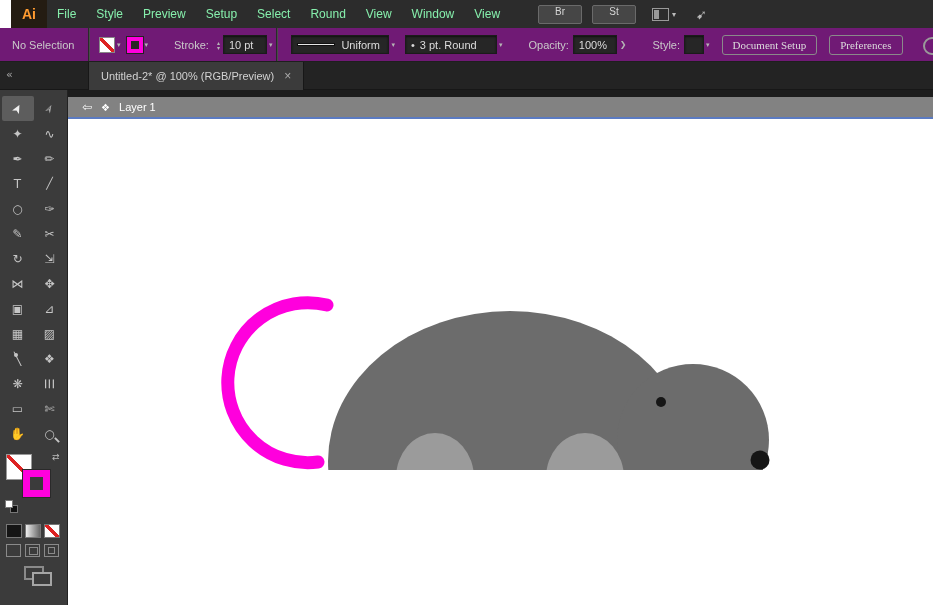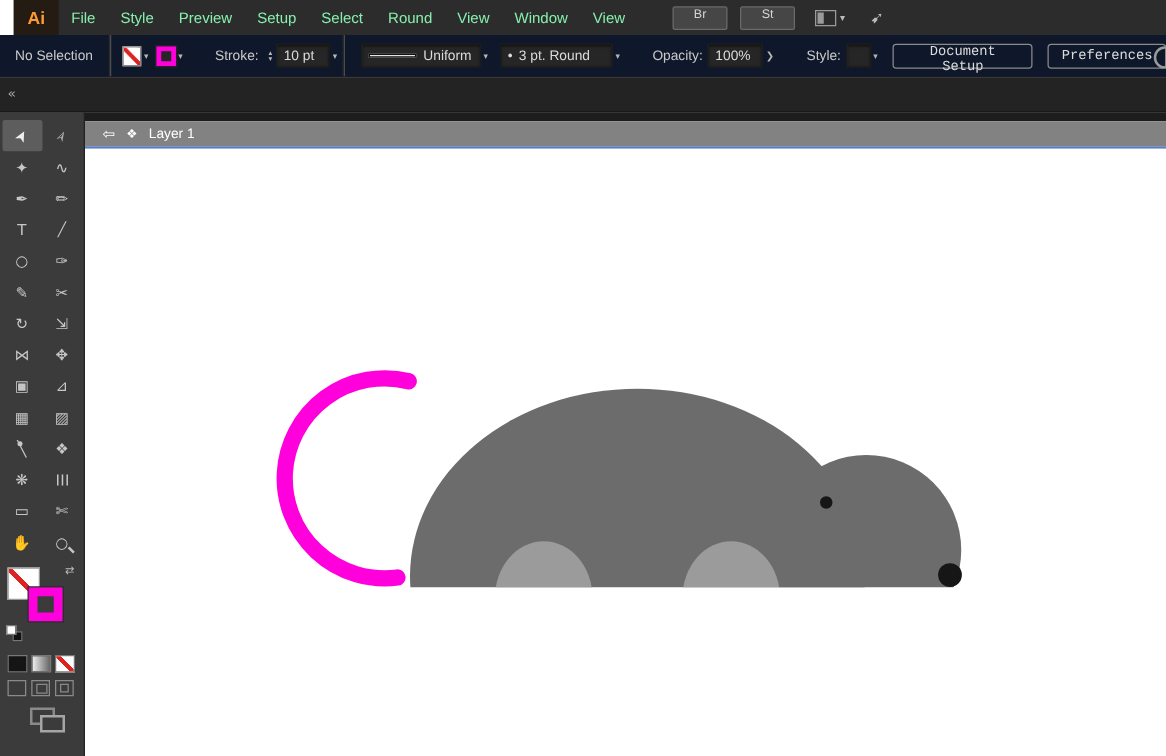--- a/index.html
+++ b/index.html
@@ -18,21 +18,21 @@
   .badge{width:44px;height:19px;margin-left:10px;background:#464646;border:1px solid #6a6a6a;
          border-radius:2px;color:#d6d6d6;font-size:10px;display:flex;justify-content:center}
   .badge.first{margin-left:28px}
   .ws-wrap{display:flex;align-items:center;margin-left:16px;gap:3px}
   .ws-icon{width:17px;height:13px;border:1px solid #9a9a9a;position:relative;background:#2c2c2c}
   .ws-icon::before{content:'';position:absolute;left:1px;top:1px;bottom:1px;width:5px;background:#9a9a9a}
   .ws-dd{font-size:8px;color:#bbb;font-family:"DejaVu Sans",sans-serif}
   .gpu{margin-left:20px;color:#b9b9b9;font-size:13px;font-family:"DejaVu Sans",sans-serif}
 
   
-  .controlbar{position:absolute;left:0;top:28px;right:0;height:34px;background:#0f172a;
+  .controlbar{position:absolute;left:0;top:28px;right:0;height:34px;background:#701a75;
               border-bottom:1px solid #1e1e1e;display:flex;align-items:center;
               font-size:11px;color:#c9c9c9;z-index:5}
   .vsep{width:1px;align-self:stretch;background:#2a2a2a;box-shadow:1px 0 0 #4b4b4b;margin:0 4px}
   .cb-label{margin-left:26px;white-space:nowrap}
   .status{margin:0 8px 0 12px;width:64px}
   .swatch-mini{width:16px;height:16px;margin-left:6px}
   .fill-none{background:linear-gradient(45deg,transparent 42%,#d22 42%,#d22 58%,transparent 58%),#fff;
              border:1px solid #888}
   .stroke-mag{border:4px solid #ff00dd;background:#262626;outline:1px solid #222}
   .dd{font-size:7px;color:#b5b5b5;margin-left:2px;font-family:"DejaVu Sans",sans-serif}
@@ -43,21 +43,21 @@
          padding:0 5px;color:#dcdcdc;white-space:nowrap;margin-left:3px;font-size:11px}
   .w-stroke{width:44px}
   .w-profile{width:98px;margin-left:10px}
   .w-brush{width:92px;margin-left:10px}
   .w-opacity{width:44px;margin-left:4px}
   .w-style{width:20px;margin-left:4px}
   .line-preview{width:38px;height:3px;background:#e6e6e6;border:1px solid #111;margin-right:6px}
   .dot{margin-right:5px}
   .flyout{font-size:8px;color:#b5b5b5;margin-left:3px;font-family:"DejaVu Sans",sans-serif}
   .cb-btn{height:20px;margin-left:12px;padding:0 10px;background:transparent;border:1px solid #8a8a8a;
-          border-radius:3px;color:#dcdcdc;font-size:11px;font-family:Liberation Mono, monospace}
+          border-radius:3px;color:#dcdcdc;font-size:11px;font-family:Liberation Serif, serif}
   .partial-icon{position:absolute;right:-8px;top:9px;width:18px;height:18px;
                 border:2px solid #9a9a9a;border-radius:50%}
 
   
   .tabstrip{position:absolute;left:0;top:62px;right:0;height:28px;background:#232323;
             border-bottom:1px solid #171717;z-index:4}
   .collapse{position:absolute;left:6px;top:6px;color:#a8a8a8;font-size:11px;
             font-family:"DejaVu Sans",sans-serif}
   .tab{position:absolute;left:88px;top:0;height:28px;background:#3b3b3b;
        border-left:1px solid #171717;border-right:1px solid #171717;display:flex;
@@ -179,20 +179,24 @@
     <span class="cb-label">Style:</span>
     <div class="field w-style"></div>
     <span class="dd">▾</span>
     <button class="cb-btn">Document Setup</button>
     <button class="cb-btn">Preferences</button>
     <div class="partial-icon"></div>
   </div>
 
   <div class="tabstrip">
     <span class="collapse">«</span>
+    <div class="tab">
+      <span>Untitled-2* @ 100% (RGB/Preview)</span>
+      <span class="tab-close">×</span>
+    </div>
   </div>
 
   <div class="sidepanel">
     <div class="tools-grid">
         <div class="tool active">
           <span class="tglyph selection-tool">➤</span>
         </div>
         <div class="tool">
           <span class="tglyph direct-selection-tool">➢</span>
         </div>

